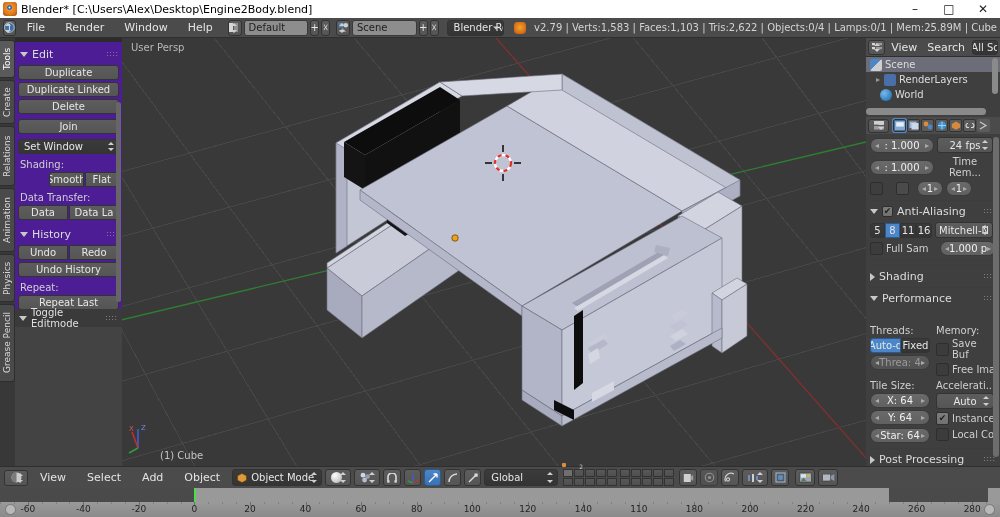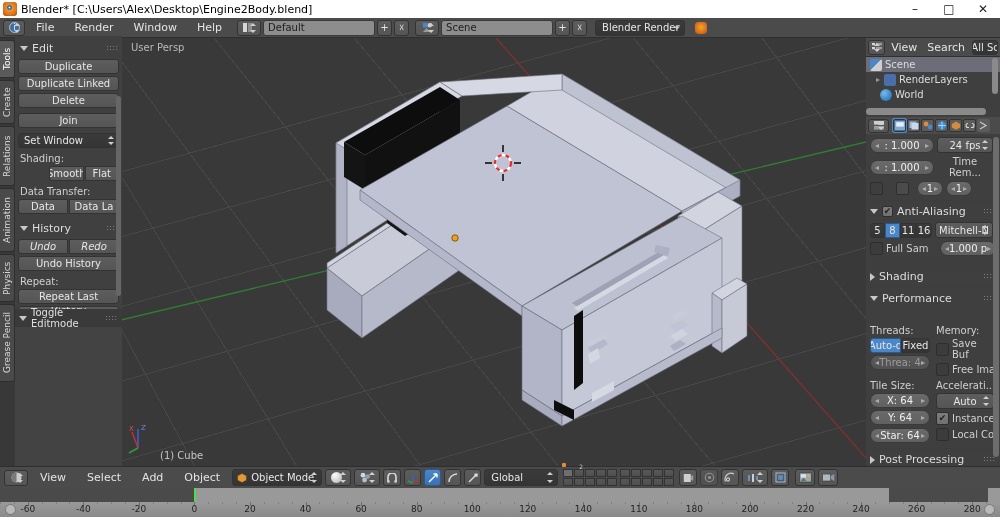--- a/index.html
+++ b/index.html
@@ -99,21 +99,21 @@
   #vtabs{ left:0; top:38px; width:15px; height:428px; background:#383838; }
   .vtab{
     position:absolute; left:0; width:15px;
     background:#4a4a4a; border:1px solid #2e2e2e; border-right:none;
     border-radius:3px 0 0 3px;
     writing-mode:vertical-rl; transform:rotate(180deg);
     font-size:9px; color:#d8d8d8; text-align:center; padding:3px 0;
     display:flex; align-items:center; justify-content:center;
   }
   .vtab.active{ background:#5a5a5a; color:#fff; }
-  #toolpanel{ left:15px; top:36px; width:107px; height:428px; background:#404040; padding:4px 3px 0 3px; }
+  #toolpanel{ left:15px; top:42px; width:107px; height:428px; background:#4c1d95; padding:4px 3px 0 3px; }
   .tbtn{ width:100%; margin-bottom:2px; }
   #tool-scroll{ position:absolute; right:1px; top:60px; width:5px; height:200px;
                 background:#666; border-radius:3px; }
 
   
   #viewport{ left:122px; top:38px; width:744px; height:428px; background:#393939; overflow:hidden; }
   #vp-grid{ position:absolute; inset:0; }
   #vp-label{ left:131px; top:42px; font-size:10px; color:#b9b9b9; }
   #vp-objname{ left:160px; top:450px; font-size:10px; color:#c4c4c4; }
   #axisgizmo{ left:128px; top:422px; width:34px; height:34px; }
@@ -206,20 +206,21 @@
   <div class="btn" style="width:15px;height:16px;">+</div>
   <div class="btn" style="width:15px;height:16px;">☓</div>
 
   <div class="btn dd dark" style="width:90px;height:16px;margin-left:6px;padding-left:6px;justify-content:flex-start;position:relative;">
     <span>Blender Render</span>
   </div>
 
   <span style="margin-left:8px;width:12px;height:12px;border-radius:3px;flex:none;
                background:radial-gradient(circle at 50% 45%,#f5a623,#d2691e 70%,#7a3c0c);"></span>
 
+  <span style="margin-left:6px;color:#d4d4d4;font-size:10px;white-space:nowrap;">v2.79 | Verts:1,583 | Faces:1,103 | Tris:2,622 | Objects:0/4 | Lamps:0/1 | Mem:25.89M | Cube</span>
 </div>
 
 <div id="vtabs" class="abs">
   <div class="vtab active" style="top:2px;height:38px;">Tools</div>
   <div class="vtab" style="top:42px;height:44px;">Create</div>
   <div class="vtab" style="top:88px;height:60px;">Relations</div>
   <div class="vtab" style="top:150px;height:64px;">Animation</div>
   <div class="vtab" style="top:216px;height:48px;">Physics</div>
   <div class="vtab" style="top:266px;height:78px;">Grease Pencil</div>
 </div>
@@ -253,21 +254,21 @@
     <div class="btn" style="flex:1;border-radius:3px 0 0 3px;">Data</div>
     <div class="btn" style="flex:1;border-radius:0 3px 3px 0;">Data La</div>
   </div>
 
   <div class="sect" style="margin:8px 0 4px 2px;">
     <span class="tri open"></span>
     <span>History</span>
     <span class="grip">∷∷</span>
   </div>
 
-  <div style="display:flex;gap:1px;margin-bottom:2px;font-style:italic;">
+  <div style="display:flex;gap:1px;margin-bottom:2px;">
     <div class="btn" style="flex:1;border-radius:3px 0 0 3px;">Undo</div>
     <div class="btn" style="flex:1;border-radius:0 3px 3px 0;">Redo</div>
   </div>
   <div class="btn tbtn">Undo History</div>
 
   <div class="lbl" style="margin:5px 0 2px 2px;">Repeat:</div>
   <div class="btn tbtn">Repeat Last</div>
   <div class="btn tbtn" style="height:8px;overflow:hidden;">History</div>
 
   <div id="tool-scroll"></div>

